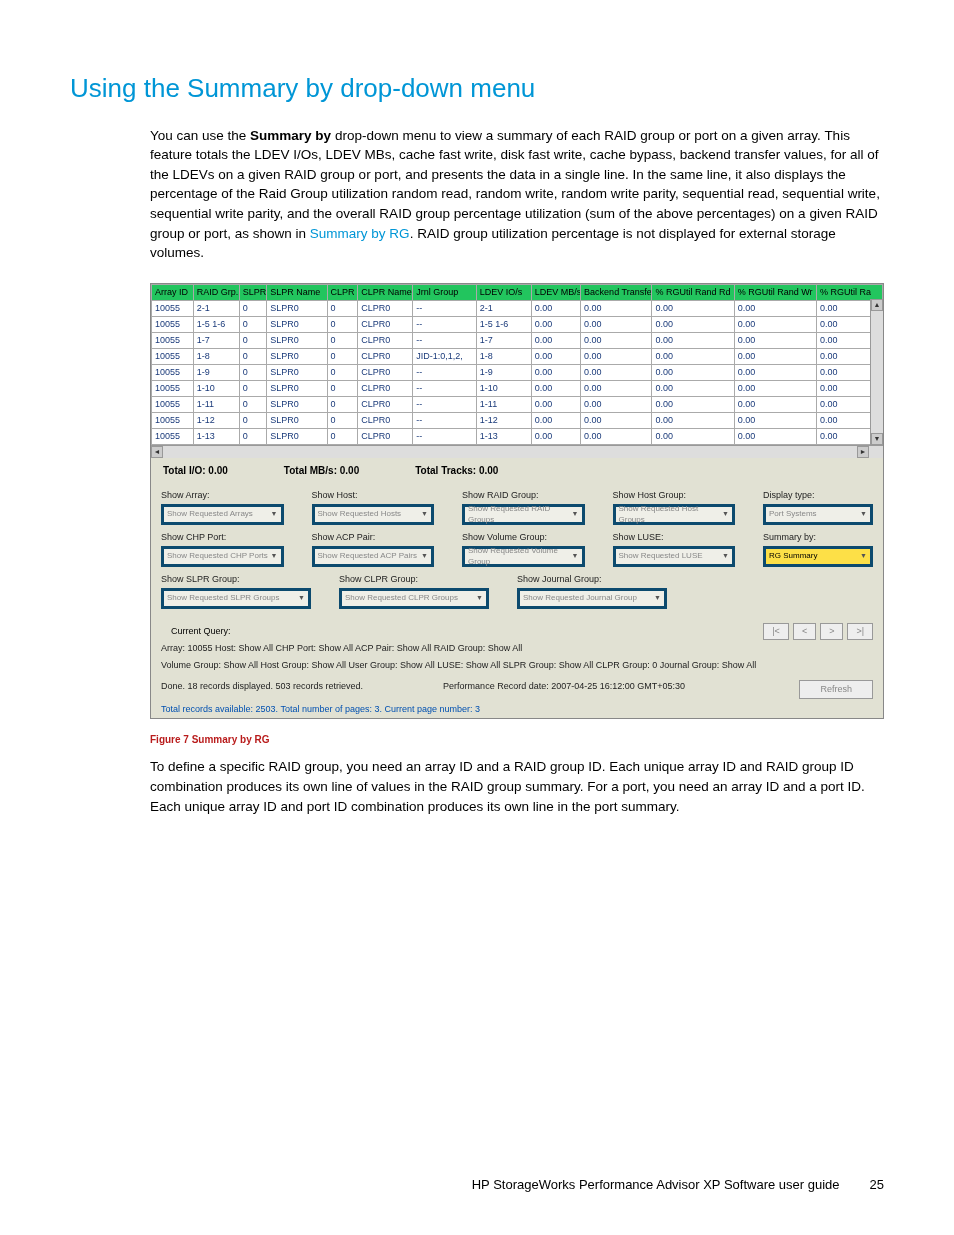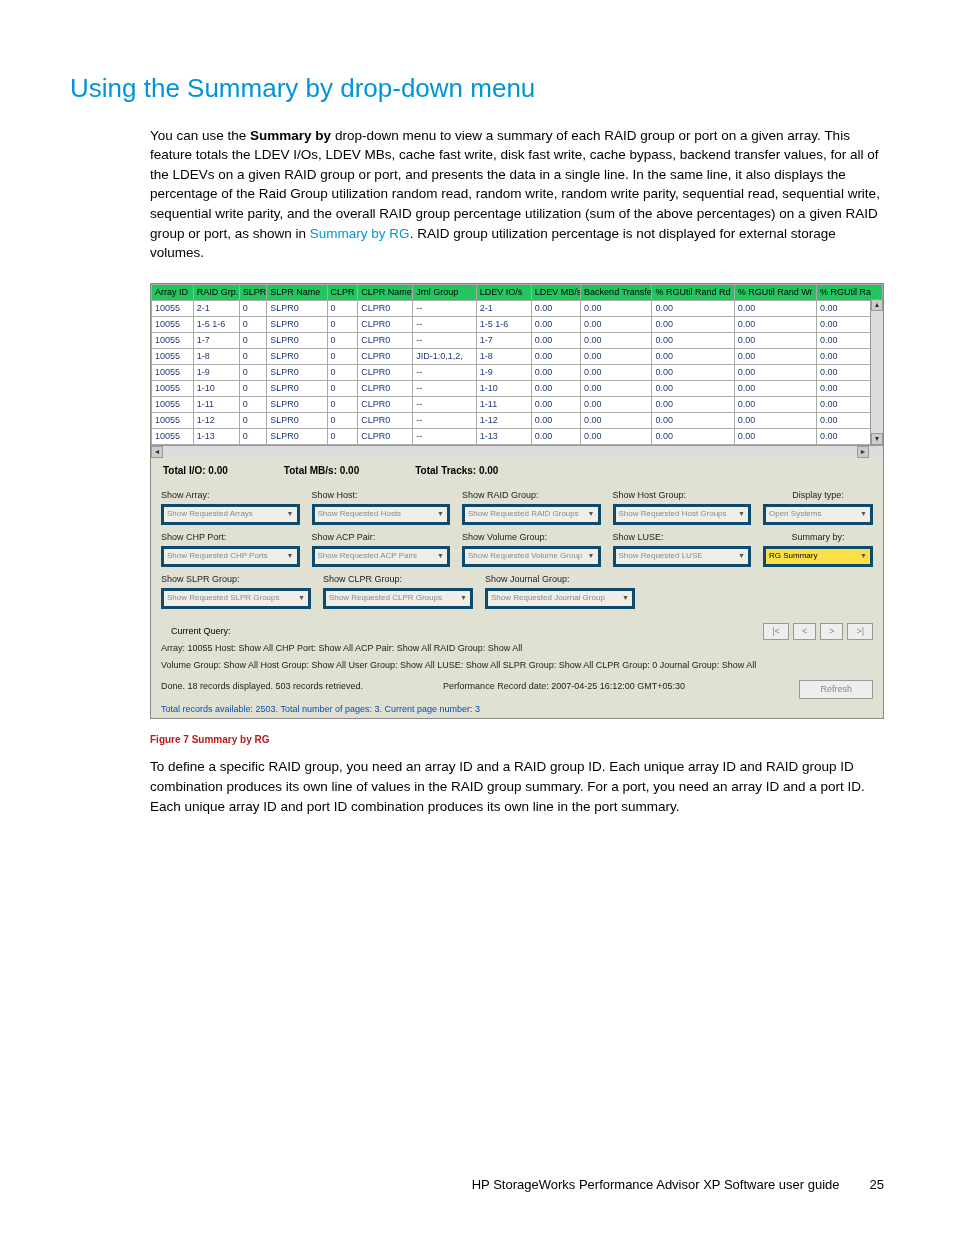--- a/index.html
+++ b/index.html
@@ -81,32 +81,32 @@
   .scroll-horiz {
     height:12px; background:#ddd; border-top:1px solid #999; position:relative;
   }
   .scroll-horiz .arrow.left{position:absolute;left:0;}
   .scroll-horiz .arrow.right{position:absolute;right:14px;}
   .totals-row {
     display:flex; gap:56px; padding:6px 12px;
     font-weight:bold; font-size:10px; color:#000;
   }
   .filters { padding:4px 10px 6px 10px; }
-  .frow { display:flex; gap:12px; margin-bottom:6px; align-items:flex-end;}
+  .frow { display:flex; gap:28px; margin-bottom:6px; align-items:flex-end;}
   .fcol { display:flex; flex-direction:column; gap:2px; width:120px; }
   .fcol.wide { width:150px; }
   .fcol label { font-size:9px; color:#222; }
   .fcol .sel {
     height:15px; border:3px solid #0c4a6e; background:#efefe8;
     font-size:8px; color:#888; padding:0 3px; display:flex;
     align-items:center; justify-content:space-between;
   }
   .fcol .sel.active { background:#fde047; color:#000; }
   .sel .tri { font-size:7px; color:#555; }
-  .right-block { display:flex; flex-direction:column; gap:6px; margin-left:auto;text-align:center;}
+  .right-block { display:flex; flex-direction:column; gap:6px; margin-left:auto;}
   .right-block .fcol{width:110px;}
   .query-line { font-size:9px; padding:2px 10px; }
   .nav-row { display:flex; padding:2px 10px; align-items:flex-end;}
   .nav-btns { margin-left:auto; display:flex; gap:4px;}
   .nav-btns .btn, .refresh-btn {
     border:1px solid #999; background:#eee; font-size:9px;
     padding:1px 8px; color:#888;
   }
   .refresh-row{display:flex; padding:2px 10px 4px 10px;}
   .refresh-btn{margin-left:auto; padding:2px 20px;}
@@ -340,21 +340,21 @@
             <label>Show Host Group:</label>
             <div class="sel">
               <span>Show Requested Host Groups</span>
               <span class="tri">▼</span>
             </div>
           </div>
           <div class="right-block">
           <div class="fcol">
             <label>Display type:</label>
             <div class="sel">
-              <span>Open Systems</span>
+              <span>Port Systems</span>
               <span class="tri">▼</span>
             </div>
           </div>
         </div>
       </div>
       <div class="frow" id="frow2">
 
         <div class="fcol wide">
             <label>Show CHP Port:</label>
             <div class="sel">

